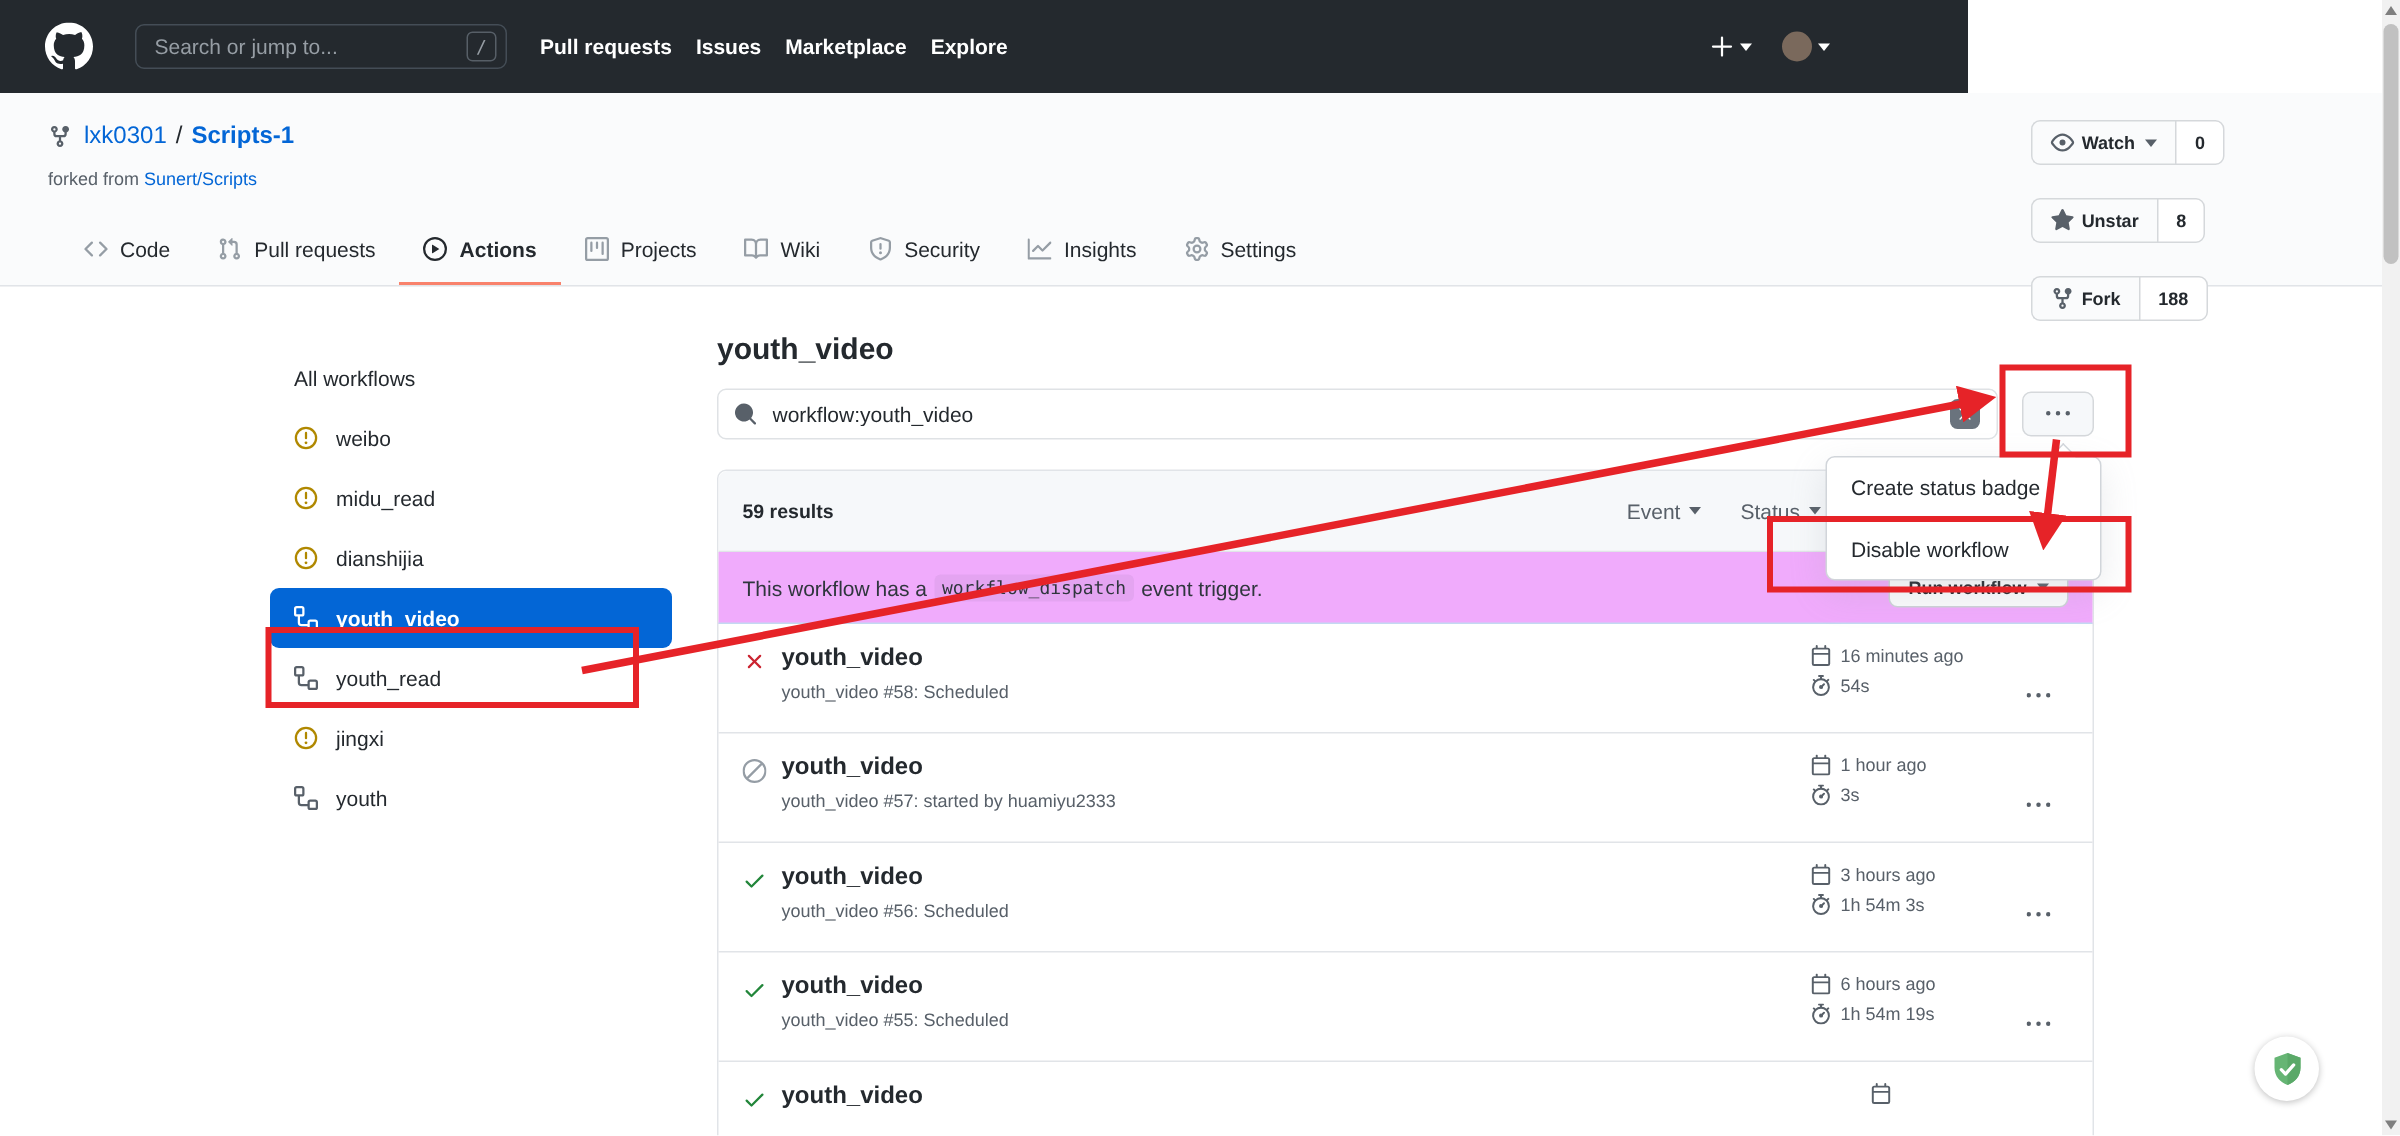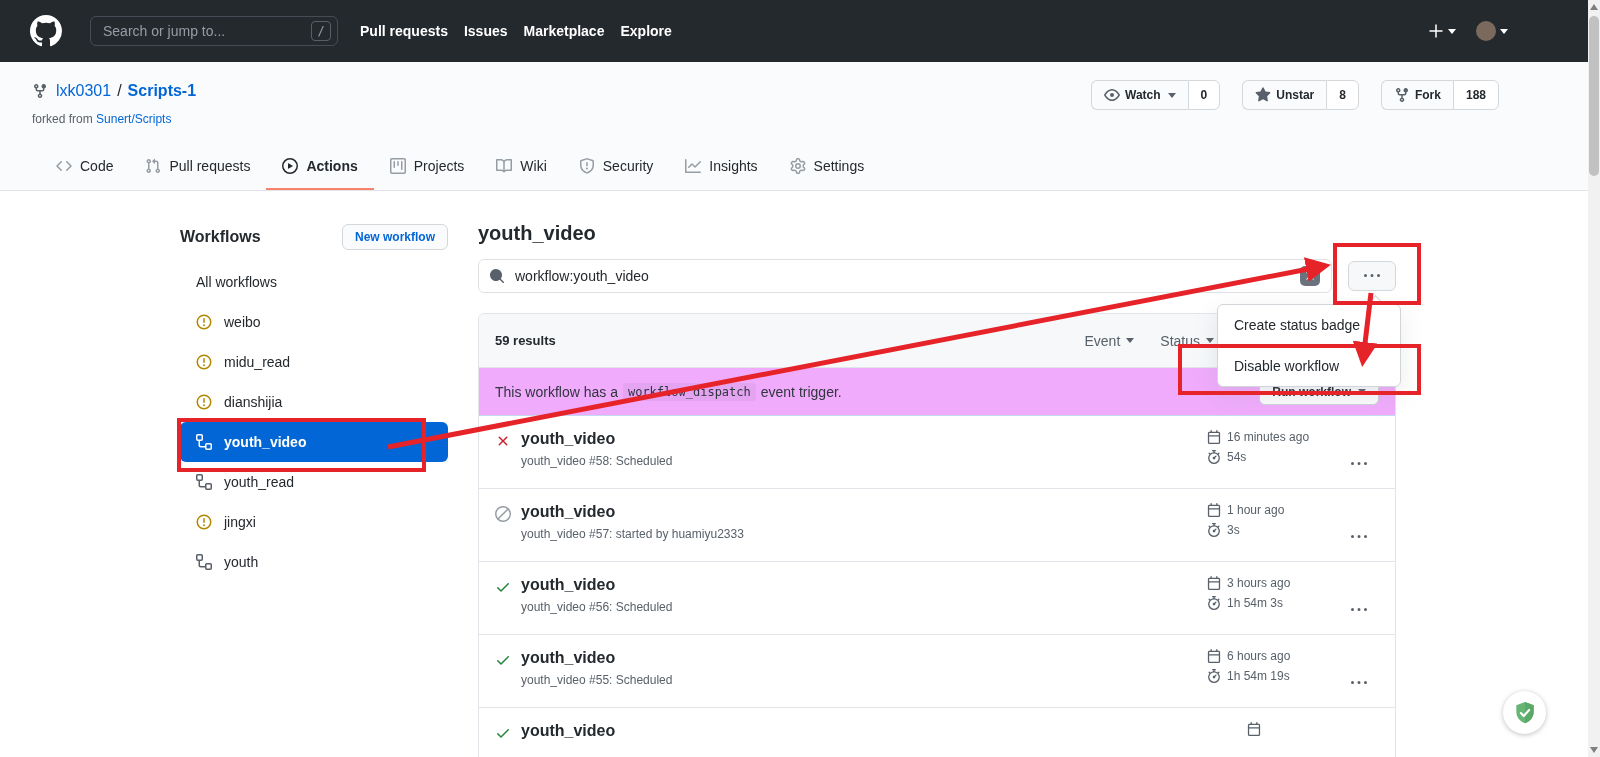--- a/index.html
+++ b/index.html
@@ -1,21 +1,21 @@
 <!DOCTYPE html>
 <html><head>
 <meta charset="utf-8">
 <style>
   * { margin:0; padding:0; box-sizing:border-box; }
   html,body { width:1600px; height:757px; }
   body { font-family:"Liberation Sans","DejaVu Sans",sans-serif; background:#fff; }
   .canvas { position:relative; width:1600px; height:757px; overflow:hidden; background:#fff; }
 
   
-  .topbar { position:absolute; top:0; left:0; width:1600px; height:62px; background:#24292e;
+  .topbar { position:absolute; top:0; left:0; width:1312px; height:62px; background:#24292e;
             display:flex; align-items:center; padding:0 30px; }
   .gh-logo { width:32px; height:32px; fill:#fff; cursor:pointer; flex:none; }
   .topsearch { position:relative; margin-left:28px; width:248px; height:30px; flex:none; }
   .topsearch input { width:100%; height:100%; background:transparent; border:1px solid #444d56;
             border-radius:6px; color:#fff; font-size:14px; padding:0 34px 0 12px; outline:none;
             font-family:inherit; }
   .topsearch input::placeholder { color:#969da4; }
   .slashkey { position:absolute; right:7px; top:5px; width:20px; height:20px; border:1px solid #575f67;
             border-radius:4px; color:#969da4; font-size:12px; line-height:18px; text-align:center;
             font-family:"DejaVu Sans Mono",monospace; }
@@ -34,21 +34,21 @@
   .repo-head { position:absolute; top:62px; left:0; width:1588px; height:129px; background:#fafbfc;
                border-bottom:1px solid #e1e4e8; }
   .repo-title-row { position:absolute; top:20px; left:32px; display:flex; align-items:center; font-size:16px; }
   .repo-title-row .octicon { width:16px; height:16px; fill:#586069; margin-right:8px; }
   .repo-title-row a { color:#0366d6; text-decoration:none; cursor:pointer; }
   .repo-sep { color:#24292e; padding:0 6px; }
   .repo-name { font-weight:bold; }
   .forked-line { position:absolute; top:50px; left:32px; font-size:12px; color:#586069; }
   .forked-line a { color:#0366d6; text-decoration:none; cursor:pointer; }
 
-  .repo-actions { position:absolute; top:18px; right:89px; display:flex; gap:22px; }
+  .repo-actions { position:absolute; top:18px; right:105px; display:flex; gap:22px;flex-direction:column; }
   .action-group { display:flex; font-size:12px; font-weight:bold; color:#24292e; }
   .action-btn { display:flex; align-items:center; gap:5px; background:#fafbfc; border:1px solid #d5d8db;
                 border-right:none; border-radius:6px 0 0 6px; padding:4px 12px; height:30px; cursor:pointer; }
   .action-btn .octicon { width:16px; height:16px; fill:#586069; }
   .action-count { display:flex; align-items:center; background:#fff; border:1px solid #d5d8db;
                 border-radius:0 6px 6px 0; padding:4px 12px; height:30px; cursor:pointer; }
   .action-btn .caret { color:#586069; margin-left:2px; }
 
   .tabs { position:absolute; bottom:0; left:40px; display:flex; }
   .tab { display:flex; align-items:center; gap:8px; padding:12px 16px 14px; font-size:14px; color:#24292e;
@@ -271,24 +271,20 @@
       <div class="tab">
         <svg class="octicon" viewBox="0 0 16 16">
             <path d="M8 0a8.2 8.2 0 0 1 .701.031C9.444.095 9.99.645 10.16 1.29l.288 1.107c.018.066.079.158.212.224.231.114.454.243.668.386.123.082.233.09.299.071l1.103-.303c.644-.176 1.392.021 1.82.63.27.385.506.792.704 1.218.315.675.111 1.422-.364 1.891l-.814.806c-.049.048-.098.147-.088.294a6.214 6.214 0 0 1 0 .772c-.01.147.039.246.088.294l.814.806c.475.469.679 1.216.364 1.891a7.977 7.977 0 0 1-.704 1.217c-.428.61-1.176.807-1.82.63l-1.102-.302c-.067-.019-.177-.011-.3.071a5.909 5.909 0 0 1-.668.386c-.133.066-.194.158-.211.224l-.29 1.106c-.168.646-.715 1.196-1.458 1.26a8.006 8.006 0 0 1-1.402 0c-.743-.064-1.289-.614-1.458-1.26l-.289-1.106c-.018-.066-.079-.158-.212-.224a5.738 5.738 0 0 1-.668-.386c-.123-.082-.233-.09-.299-.071l-1.103.303c-.644.176-1.392-.021-1.82-.63a8.12 8.12 0 0 1-.704-1.218c-.315-.675-.111-1.422.363-1.891l.815-.806c.05-.048.098-.147.088-.294a6.214 6.214 0 0 1 0-.772c.01-.147-.038-.246-.088-.294l-.815-.806C.635 6.045.431 5.298.746 4.623a7.92 7.92 0 0 1 .704-1.217c.428-.61 1.176-.807 1.82-.63l1.102.302c.067.019.177.011.3-.071.214-.143.437-.272.668-.386.133-.066.194-.158.211-.224l.29-1.106C6.009.645 6.556.095 7.299.03 7.53.01 7.764 0 8 0zm-.571 1.525c-.036.003-.108.036-.137.146l-.289 1.105c-.147.561-.549.967-.998 1.189-.173.086-.34.183-.5.29-.417.278-.97.423-1.529.27l-1.103-.303c-.109-.03-.175.016-.195.045-.22.312-.412.644-.573.99-.014.031-.021.11.059.19l.815.806c.411.406.562.957.53 1.456a4.709 4.709 0 0 0 0 .582c.032.499-.119 1.05-.53 1.456l-.815.806c-.081.08-.073.159-.059.19.162.346.353.677.573.989.02.03.085.076.195.046l1.102-.303c.56-.153 1.113-.008 1.53.27.161.107.328.204.501.29.447.222.85.629.997 1.189l.289 1.105c.029.109.101.143.137.146a6.6 6.6 0 0 0 1.142 0c.036-.003.108-.036.137-.146l.289-1.105c.147-.561.549-.967.998-1.189.173-.086.34-.183.5-.29.417-.278.97-.423 1.529-.27l1.103.303c.109.029.175-.016.195-.045.22-.313.411-.644.573-.99.014-.031.021-.11-.059-.19l-.815-.806c-.411-.406-.562-.957-.53-1.456a4.709 4.709 0 0 0 0-.582c-.032-.499.119-1.05.53-1.456l.815-.806c.081-.08.073-.159.059-.19a6.464 6.464 0 0 0-.573-.989c-.02-.03-.085-.076-.195-.046l-1.102.303c-.56.153-1.113.008-1.53-.27a4.44 4.44 0 0 0-.501-.29c-.447-.222-.85-.629-.997-1.189l-.289-1.105c-.029-.11-.101-.143-.137-.146a6.6 6.6 0 0 0-1.142 0zM11 8a3 3 0 1 1-6 0 3 3 0 0 1 6 0zM9.5 8a1.5 1.5 0 1 0-3.001.001A1.5 1.5 0 0 0 9.5 8z"></path>
           </svg>
         <span>Settings</span>
       </div>
     </div>
   </div>
 
   <div class="sidebar">
-    <div class="sidebar-head">
-      <span class="sidebar-title">Workflows</span>
-      <button class="new-workflow-btn">New workflow</button>
-    </div>
     <div class="wf-list">
       <div class="wf-item no-icon">
         <span>All workflows</span>
       </div>
       <div class="wf-item">
         <svg class="wf-icon" viewBox="0 0 16 16">
             <circle cx="8" cy="8" r="6.75" fill="none" stroke="#b08800" stroke-width="1.5"></circle>
             <rect x="7.25" y="3.9" width="1.5" height="5" rx="0.75" fill="#b08800"></rect>
             <circle cx="8" cy="11.2" r="0.95" fill="#b08800"></circle>
           </svg>

